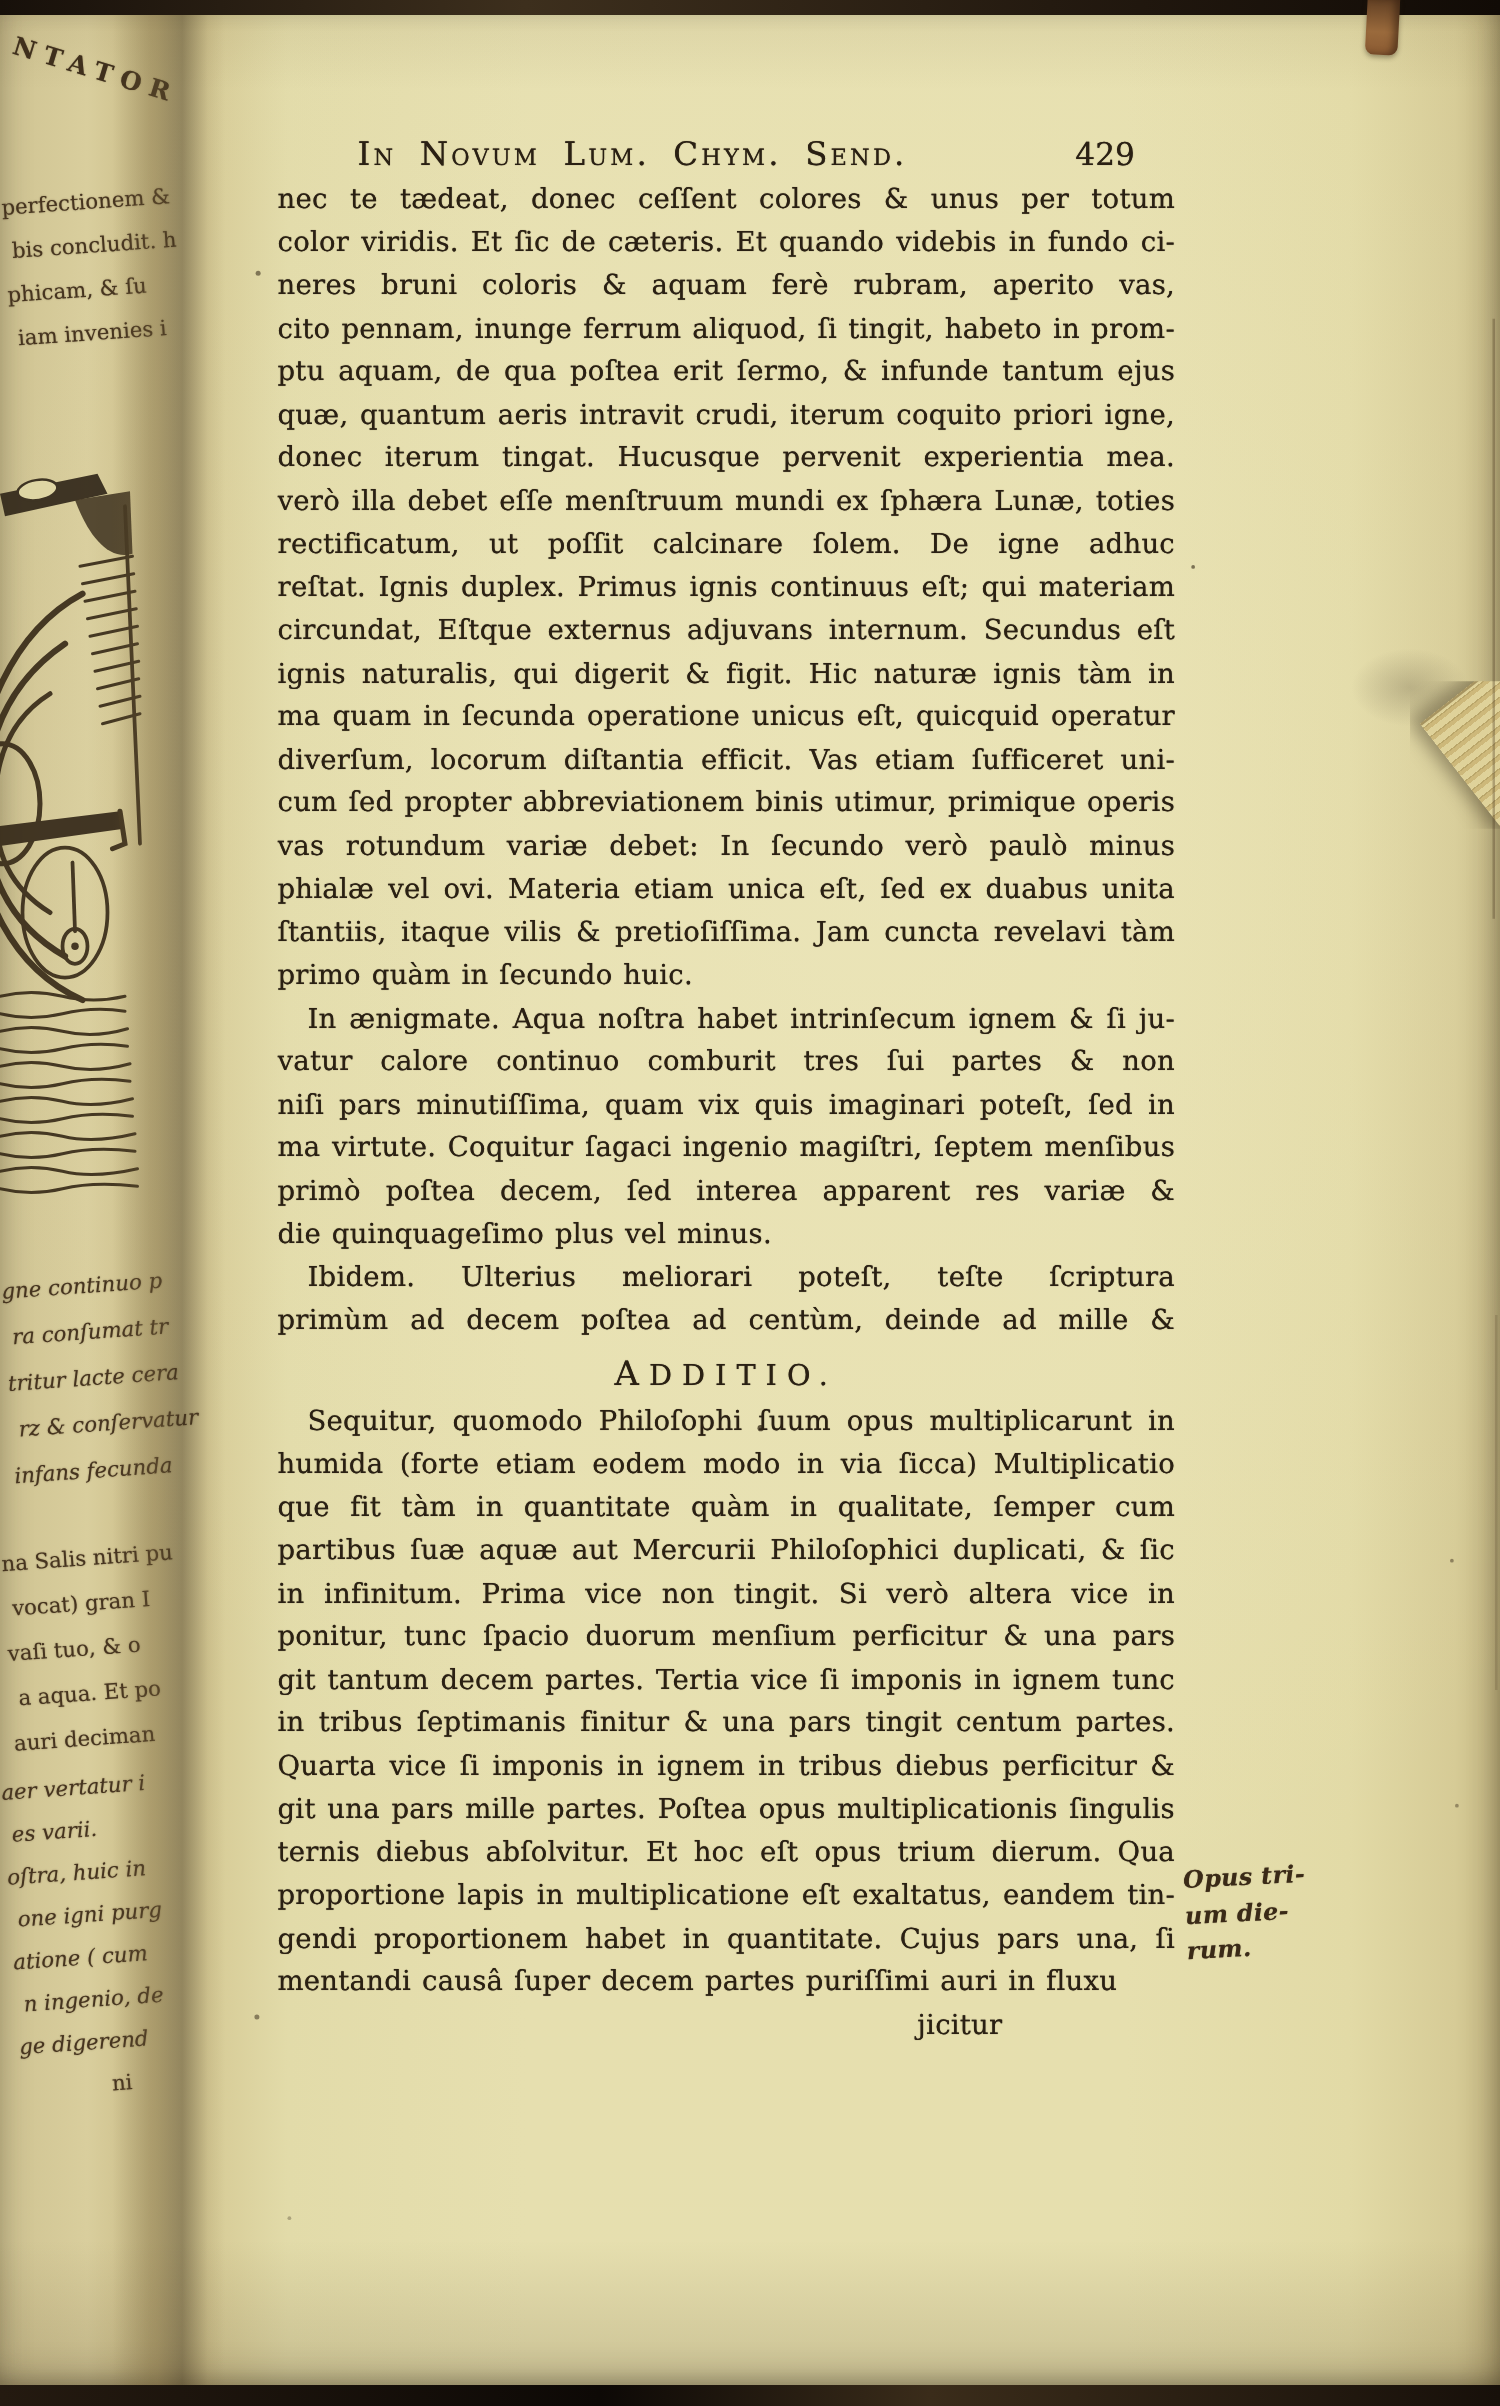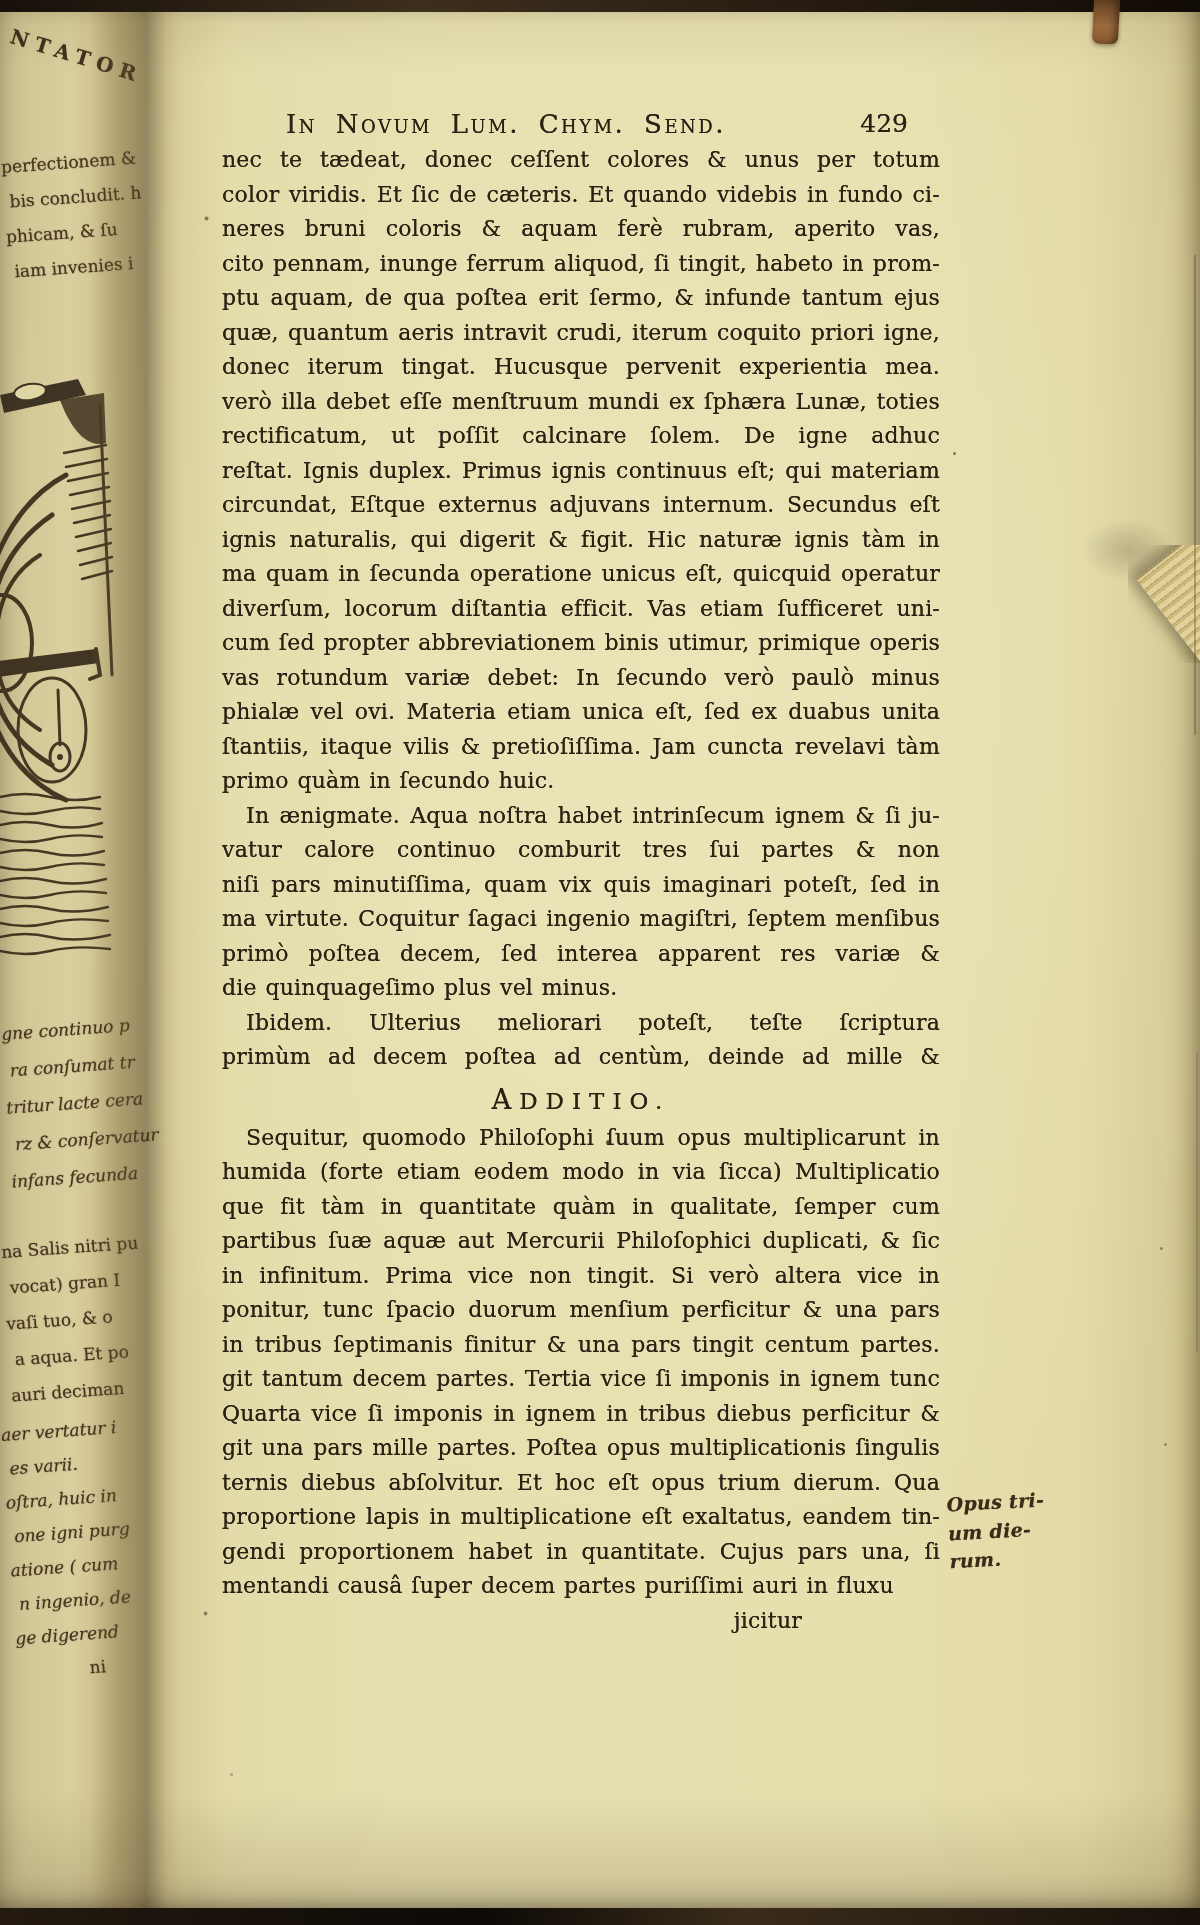--- a/index.html
+++ b/index.html
@@ -175,22 +175,22 @@
         <div class="tline nj">die quinquageſimo plus vel minus.</div>
         <div class="tline ind">Ibidem. Ulterius meliorari poteſt, teſte ſcriptura philoſophica</div>
         <div class="tline">primùm ad decem poſtea ad centùm, deinde ad mille &amp; decem</div>
         <div class="tline heading">Additio.</div>
         <div class="tline ind">Sequitur, quomodo Philoſophi ſuum opus multiplicarunt in via</div>
         <div class="tline">humida (forte etiam eodem modo in via ſicca) Multiplicatio ita-</div>
         <div class="tline">que fit tàm in quantitate quàm in qualitate, ſemper cum decem</div>
         <div class="tline">partibus ſuæ aquæ aut Mercurii Philoſophici duplicati, &amp; ſic itur</div>
         <div class="tline">in infinitum. Prima vice non tingit. Si verò altera vice in ignem</div>
         <div class="tline">ponitur, tunc ſpacio duorum menſium perficitur &amp; una pars tin-</div>
+        <div class="tline">git tantum decem partes. Tertia vice ſi imponis in ignem tunc</div>
         <div class="tline">in tribus ſeptimanis finitur &amp; una pars tingit centum partes.</div>
-        <div class="tline">git tantum decem partes. Tertia vice ſi imponis in ignem tunc</div>
         <div class="tline">Quarta vice ſi imponis in ignem in tribus diebus perficitur &amp; tin-</div>
         <div class="tline">git una pars mille partes. Poſtea opus multiplicationis ſingulis</div>
         <div class="tline">ternis diebus abſolvitur. Et hoc eſt opus trium dierum. Qua</div>
         <div class="tline">proportione lapis in multiplicatione eſt exaltatus, eandem tin-</div>
         <div class="tline">gendi proportionem habet in quantitate. Cujus pars una, ſi fer-</div>
         <div class="tline nj">mentandi causâ ſuper decem partes puriſſimi auri in fluxu pro-</div>
         <div class="tline catchword">jicitur</div>
       </div>
 
     <div class="margin-note">

